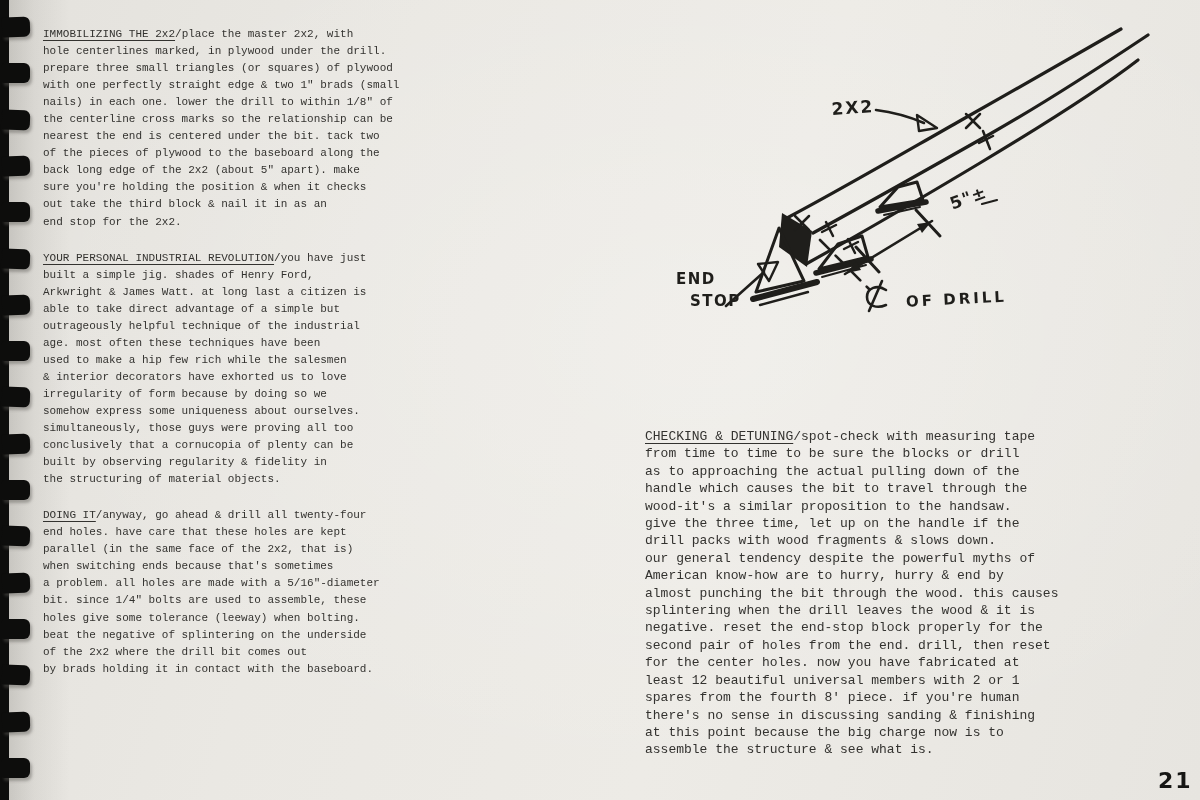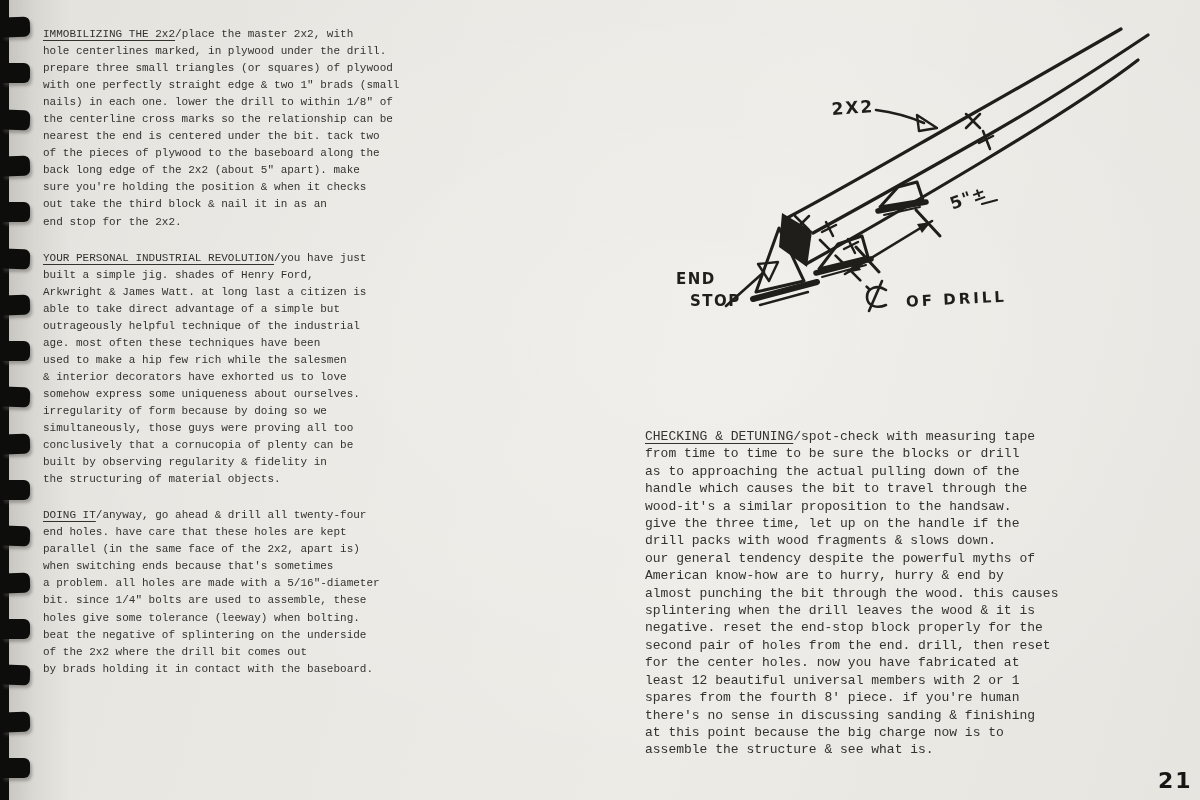--- a/index.html
+++ b/index.html
@@ -78,31 +78,31 @@
       </div>
     <div class="para">
         <div class="tline"><span class="head">YOUR PERSONAL INDUSTRIAL REVOLUTION</span>/you have just</div>
         <div class="tline">built a simple jig. shades of Henry Ford,</div>
         <div class="tline">Arkwright &amp; James Watt. at long last a citizen is</div>
         <div class="tline">able to take direct advantage of a simple but</div>
         <div class="tline">outrageously helpful technique of the industrial</div>
         <div class="tline">age. most often these techniques have been</div>
         <div class="tline">used to make a hip few rich while the salesmen</div>
         <div class="tline">&amp; interior decorators have exhorted us to love</div>
+        <div class="tline">irregularity of form because by doing so we</div>
         <div class="tline">somehow express some uniqueness about ourselves.</div>
-        <div class="tline">irregularity of form because by doing so we</div>
         <div class="tline">simultaneously, those guys were proving all too</div>
         <div class="tline">conclusively that a cornucopia of plenty can be</div>
         <div class="tline">built by observing regularity &amp; fidelity in</div>
         <div class="tline">the structuring of material objects.</div>
       </div>
     <div class="para">
         <div class="tline"><span class="head">DOING IT</span>/anyway, go ahead &amp; drill all twenty-four</div>
         <div class="tline">end holes. have care that these holes are kept</div>
-        <div class="tline">parallel (in the same face of the 2x2, apart is)</div>
+        <div class="tline">parallel (in the same face of the 2x2, that is)</div>
         <div class="tline">when switching ends because that's sometimes</div>
         <div class="tline">a problem. all holes are made with a 5/16"-diameter</div>
         <div class="tline">bit. since 1/4" bolts are used to assemble, these</div>
         <div class="tline">holes give some tolerance (leeway) when bolting.</div>
         <div class="tline">beat the negative of splintering on the underside</div>
         <div class="tline">of the 2x2 where the drill bit comes out</div>
         <div class="tline">by brads holding it in contact with the baseboard.</div>
       </div>
   </main>
 

